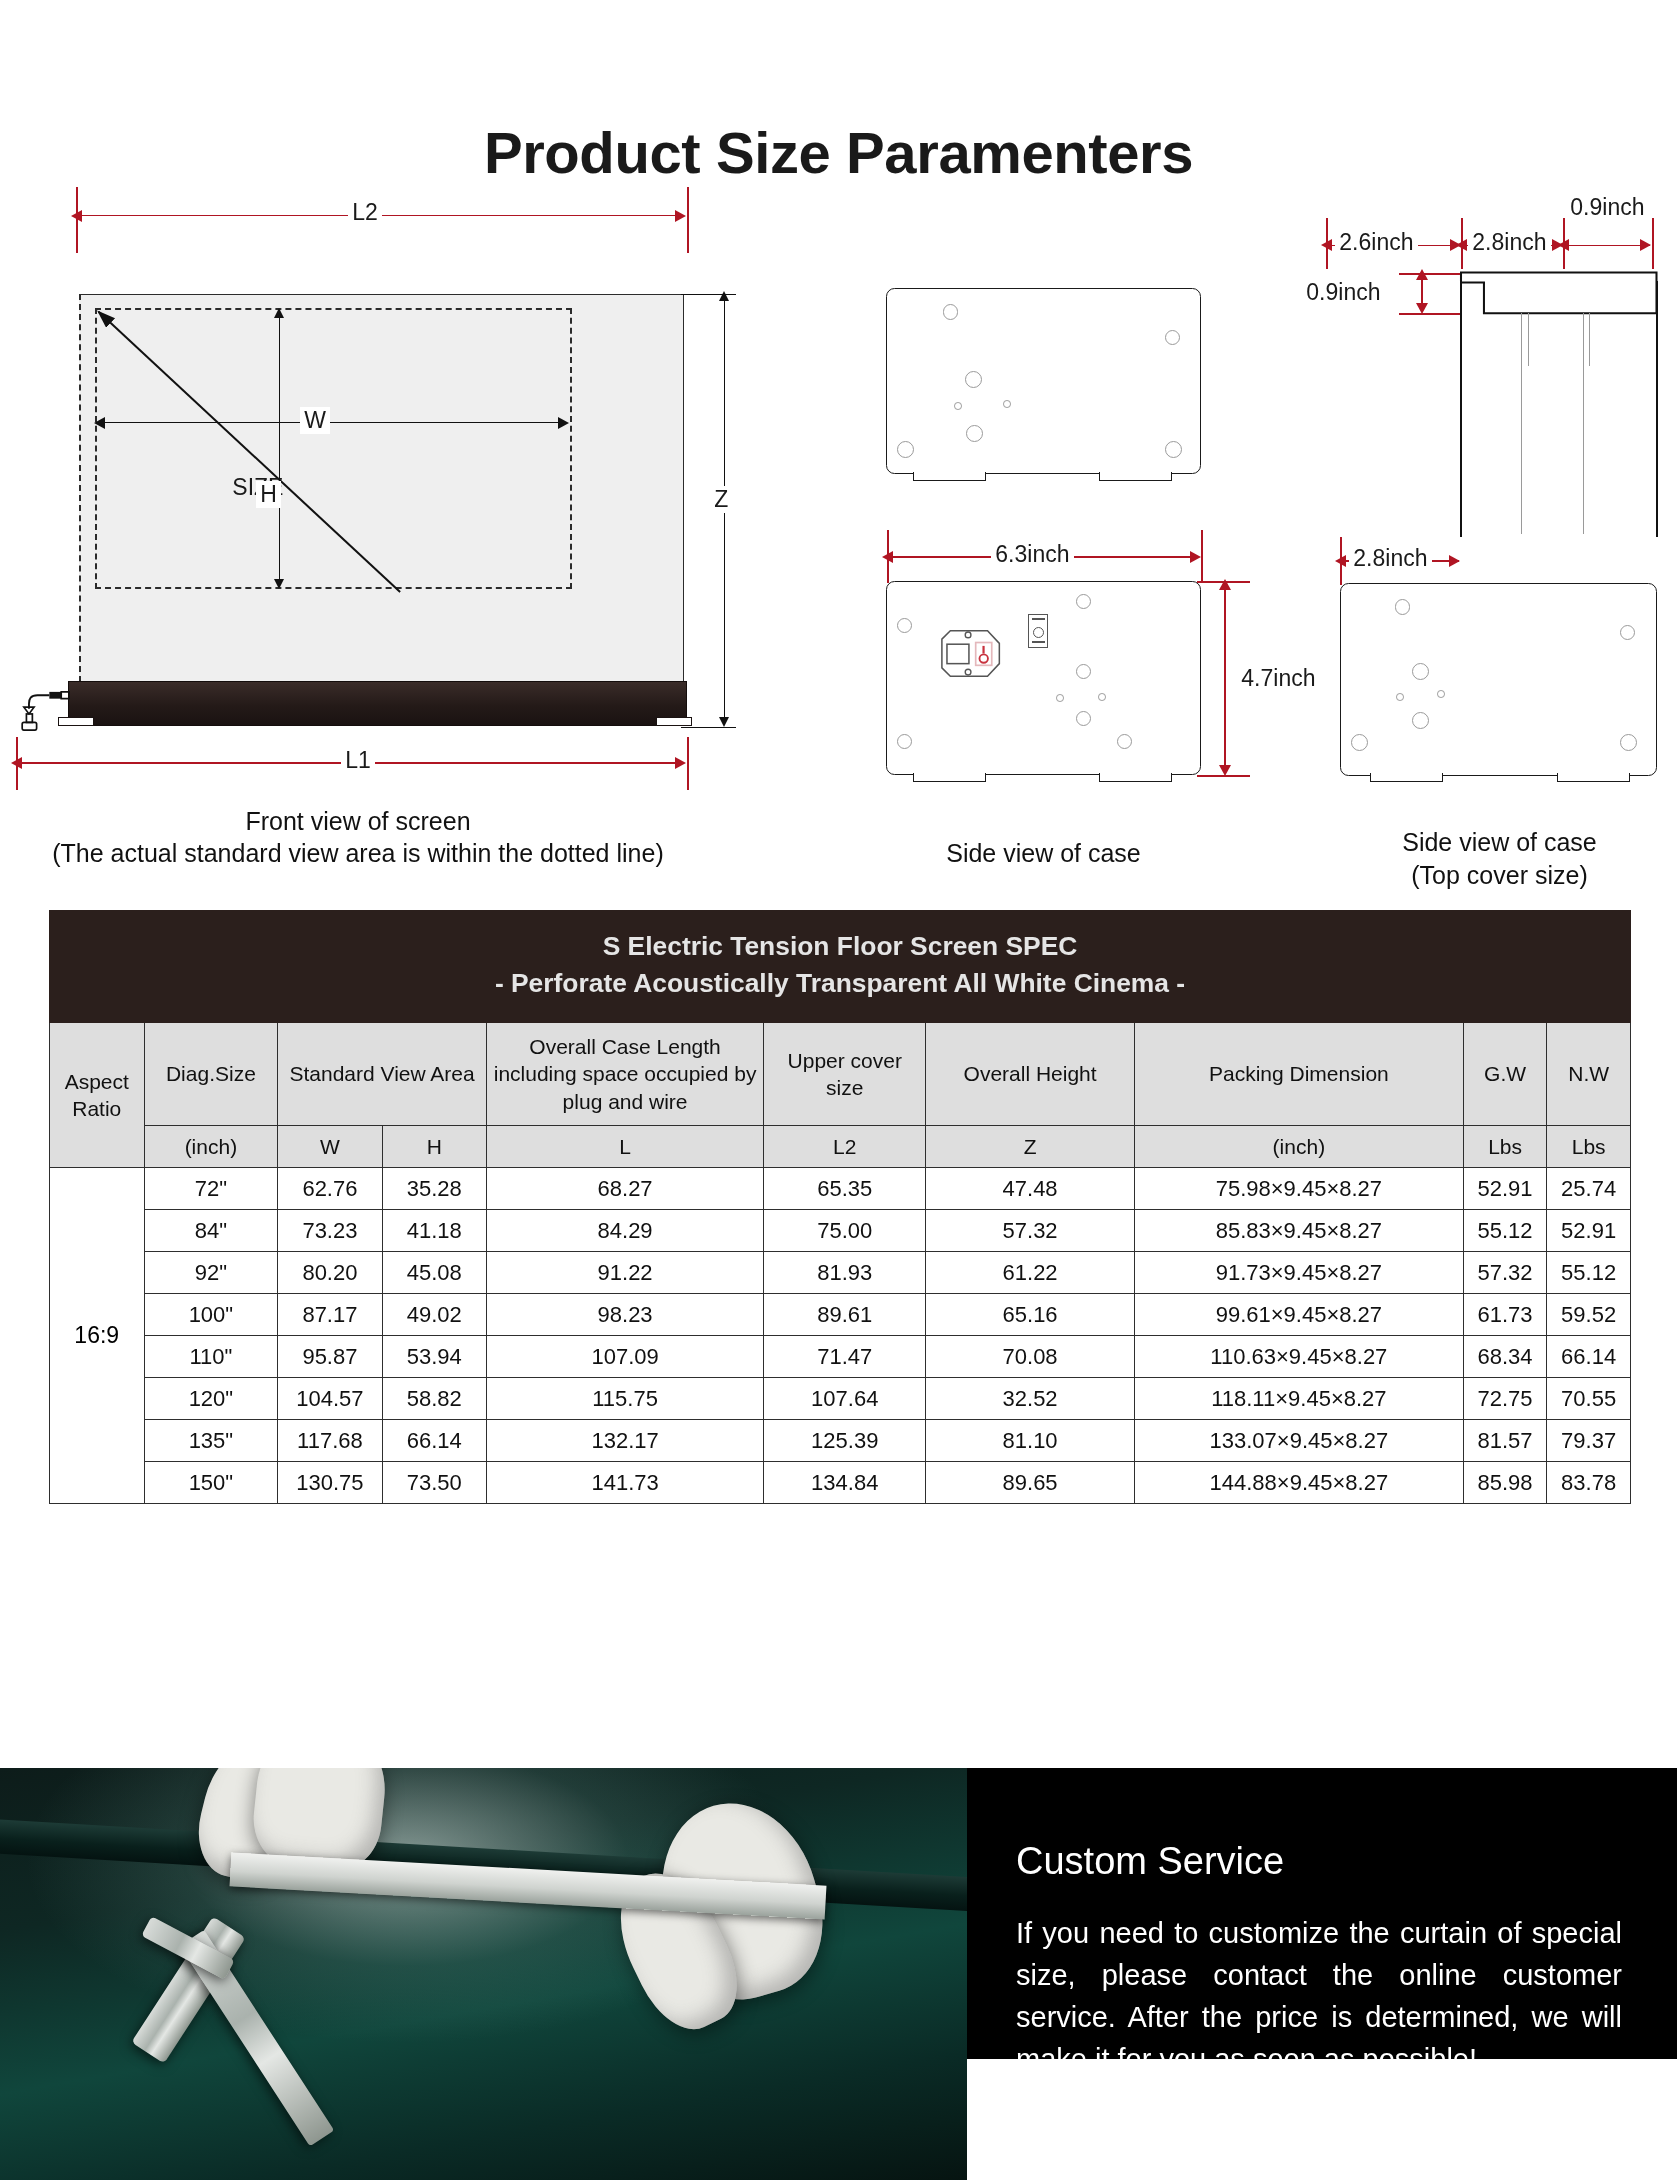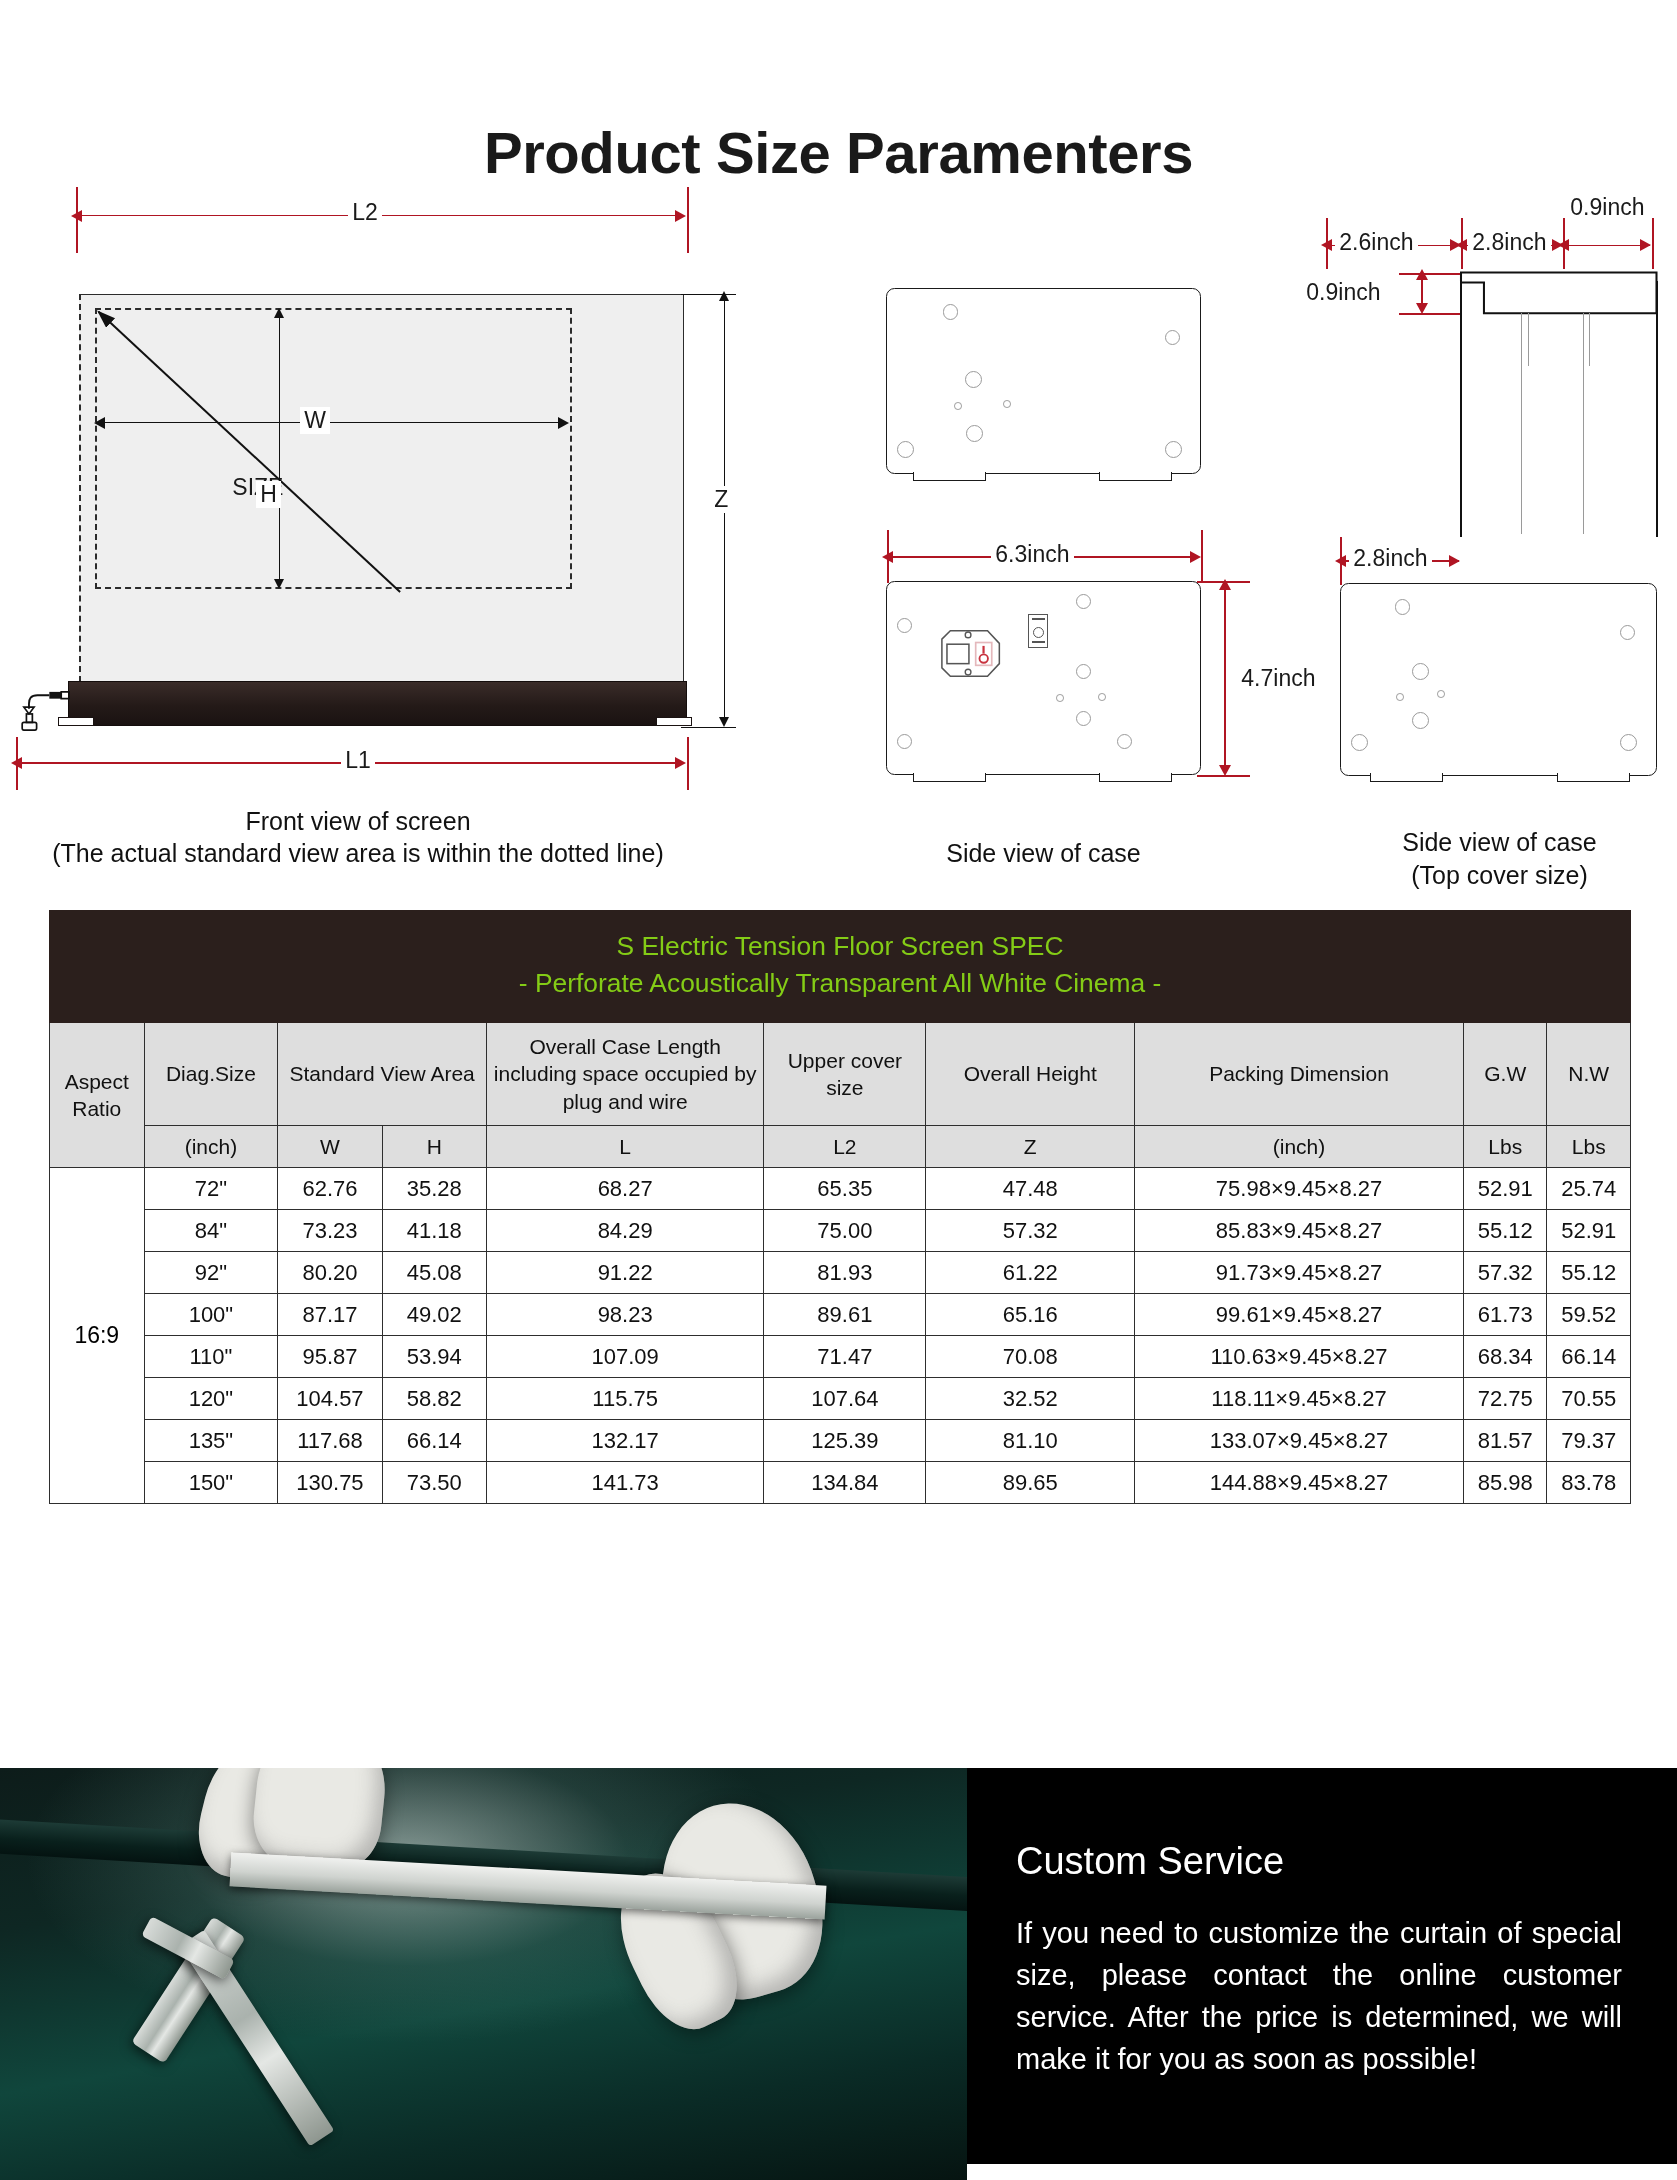--- a/index.html
+++ b/index.html
@@ -86,21 +86,21 @@
   .caption {
     position: absolute; text-align: center; font-size: 25px; color: #111; line-height: 1.32;
     white-space: nowrap;
   }
 
   
   .spec-wrap { position: absolute; top: 910px; left: 49px; width: 1582px; }
   table.spec { border-collapse: collapse; width: 1582px; table-layout: fixed; }
   table.spec td, table.spec th { border: 1.3px solid #2e2e2e; text-align: center; vertical-align: middle; }
   .tbl-title {
-    background: #2b1f1c; color: #84cc16; font-size: 26.4px; font-weight: normal;
+    background: #2b1f1c; color: #e5e5e5; font-size: 26.4px; font-weight: bold;
     padding: 17px 0 19px; line-height: 1.42; border-color:#2b1f1c !important;
   }
   .hdr { background: #dedede; font-size: 21px; color: #111; padding: 10.2px 5.1px; line-height: 1.3; font-weight: normal; }
   .hdr.units { padding: 6.8px 3.4px; }
   td.cell { font-size: 22px; color: #111; height: 42px; background: #fff; }
   td.aspect { font-size: 23px; background:#fff; }
 
   
   .bottom { position: absolute; left: 0; top: 1768px; width: 1677px; height: 412px; display: flex; }
   .photo { position: relative; width: 967px; height: 412px; overflow: hidden; background: #0b1412; }
@@ -120,21 +120,21 @@
     box-shadow: inset -8.5px -10.2px 19px rgba(120,120,120,0.45), 0 5.1px 19px rgba(0,0,0,0.45);
   }
   .ruler {
     position:absolute; background: linear-gradient(180deg,#f0f1ef 0%,#cfd3cf 55%,#9aa29c 100%);
     box-shadow: 0 2.6px 8.5px rgba(0,0,0,0.55);
   }
   .caliper-body {
     position:absolute; background: linear-gradient(90deg,#d8dcd9 0%,#aab2ad 40%,#e4e7e4 60%,#8e968f 100%);
     box-shadow: 0 3.4px 12px rgba(0,0,0,0.6);
   }
-  .info { width: 710px; height: 396px; background: #000; padding: 72px 55px 0 49px; color:#fff; }
+  .info { width: 710px; height: 291px; background: #000; padding: 72px 55px 0 49px; color:#fff; }
   .info h2 { font-size: 38px; font-weight: normal; margin-bottom: 29px; }
   .info p { font-size: 29px; line-height: 1.45; text-align: justify; }
 </style>
 </head>
 <body>
 
 <div class="page">
 
   <div class="page-title">Product Size Paramenters</div>
 

